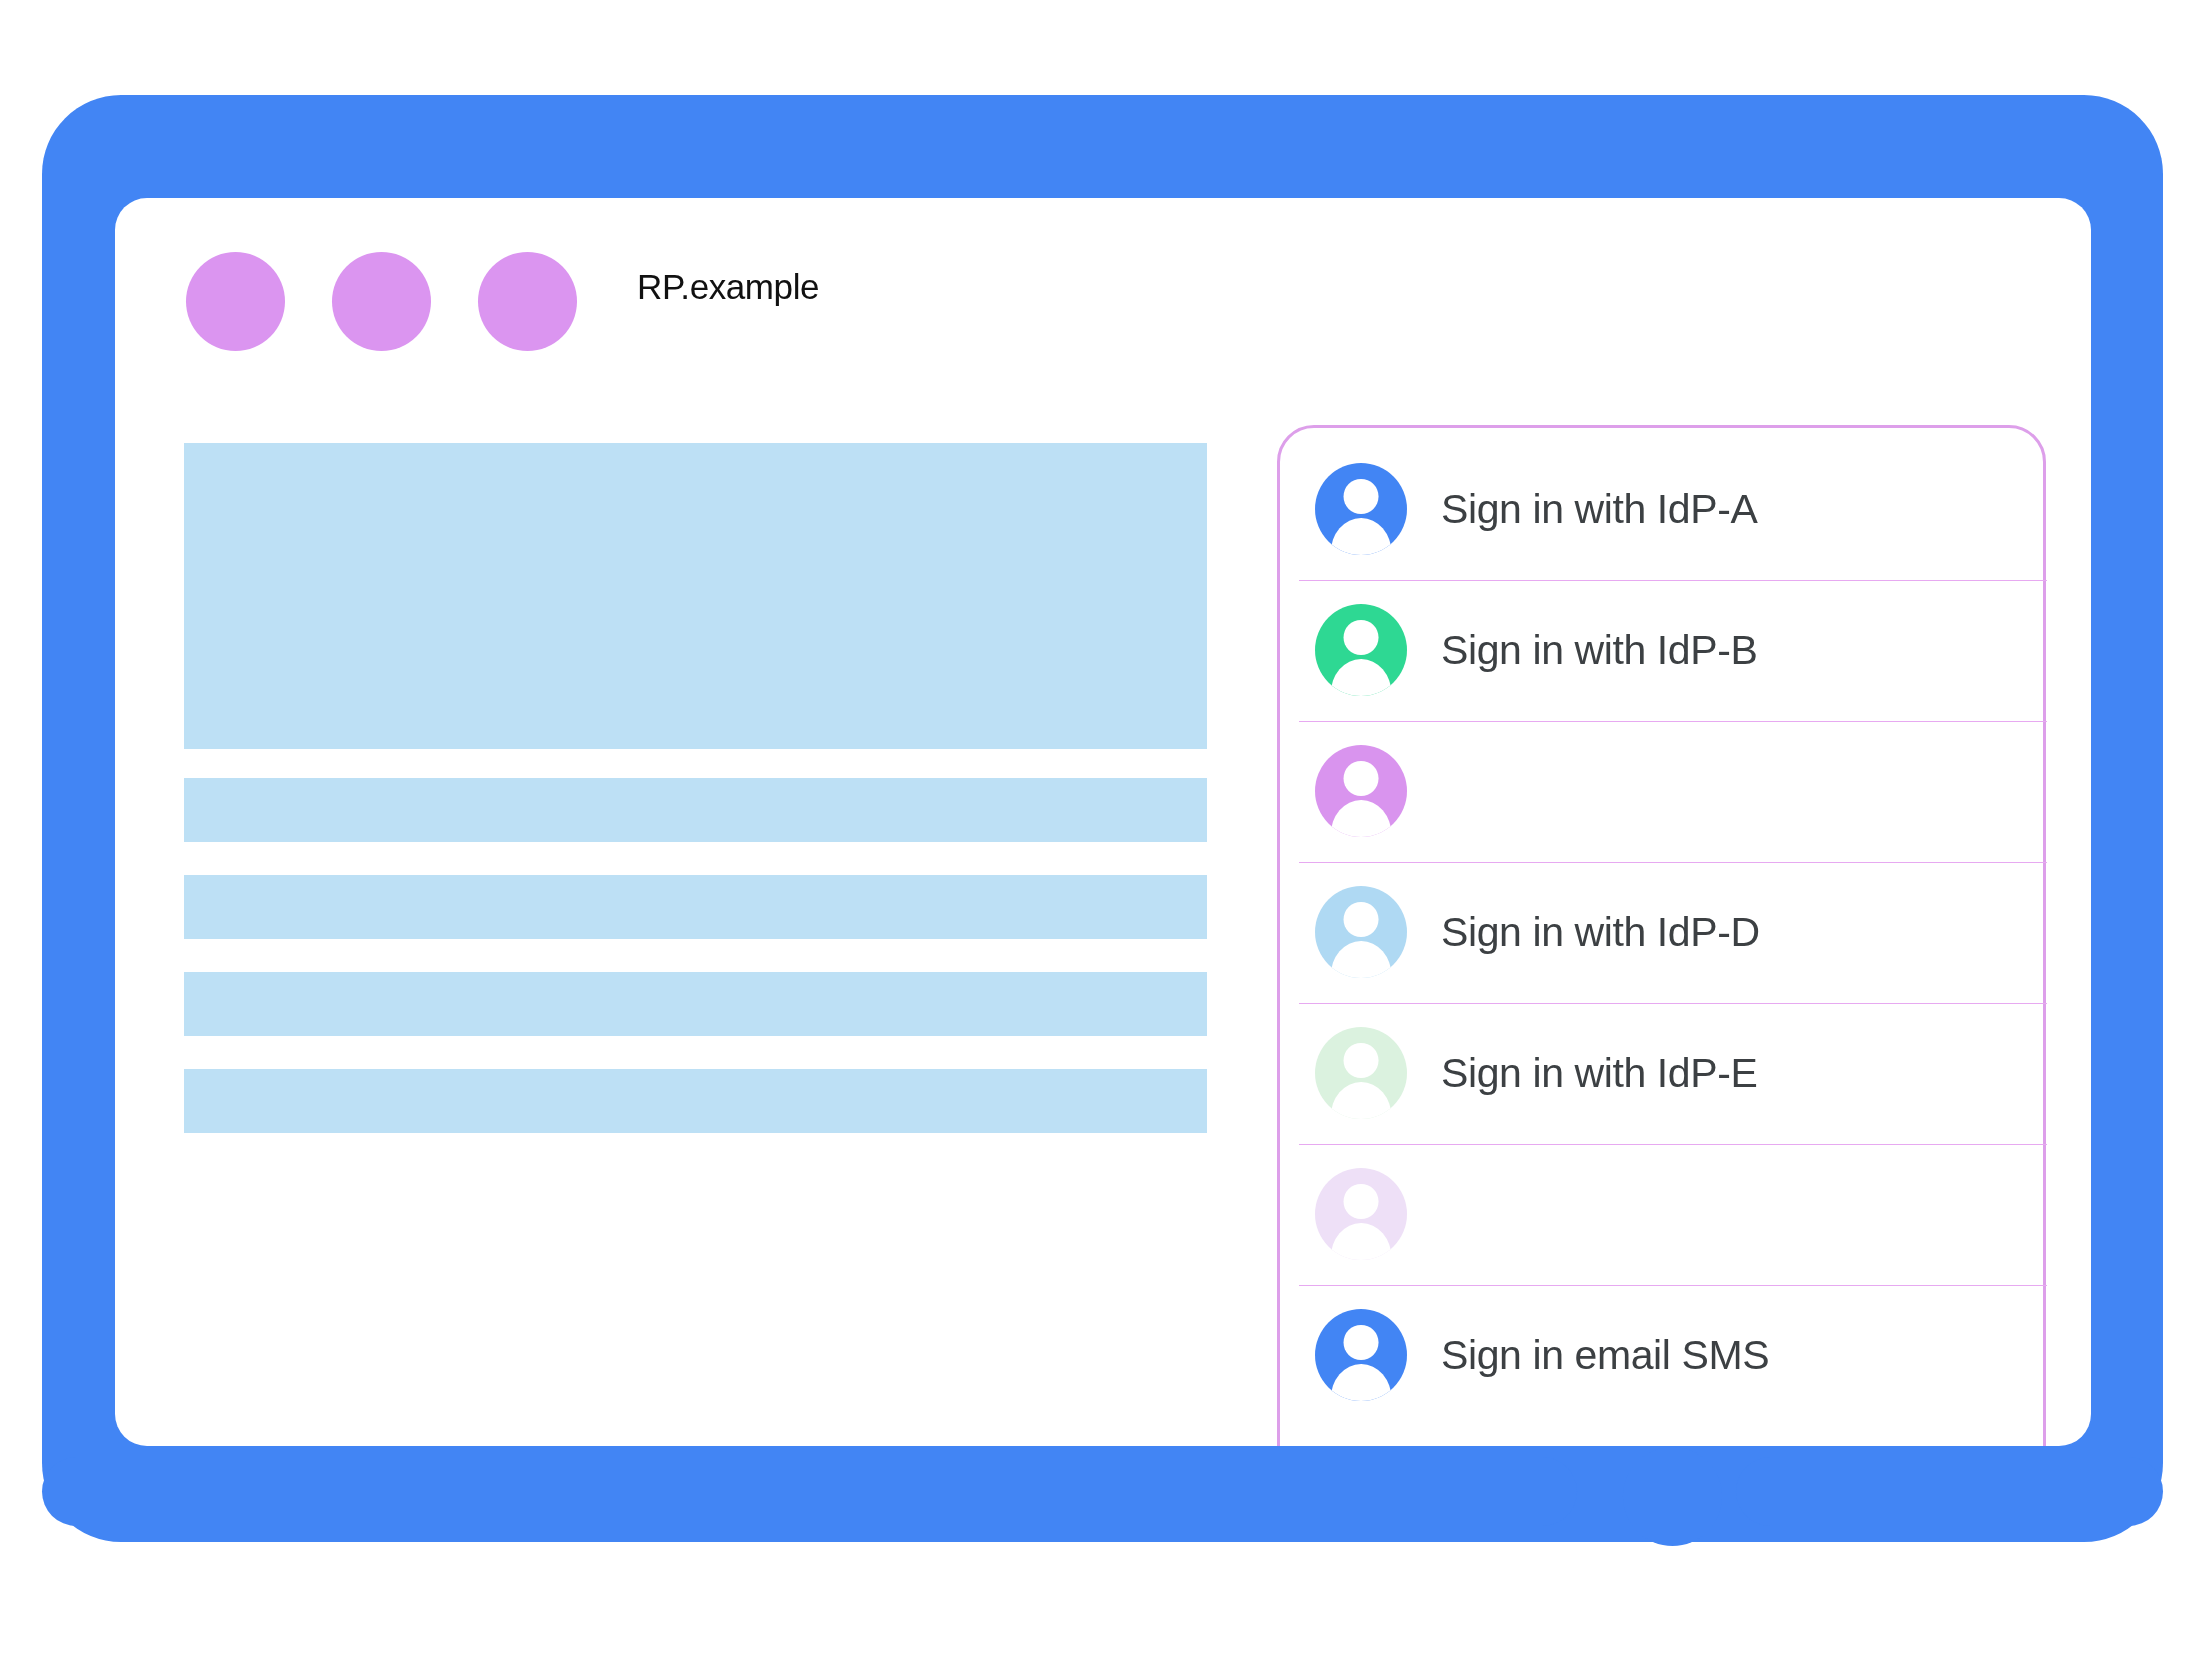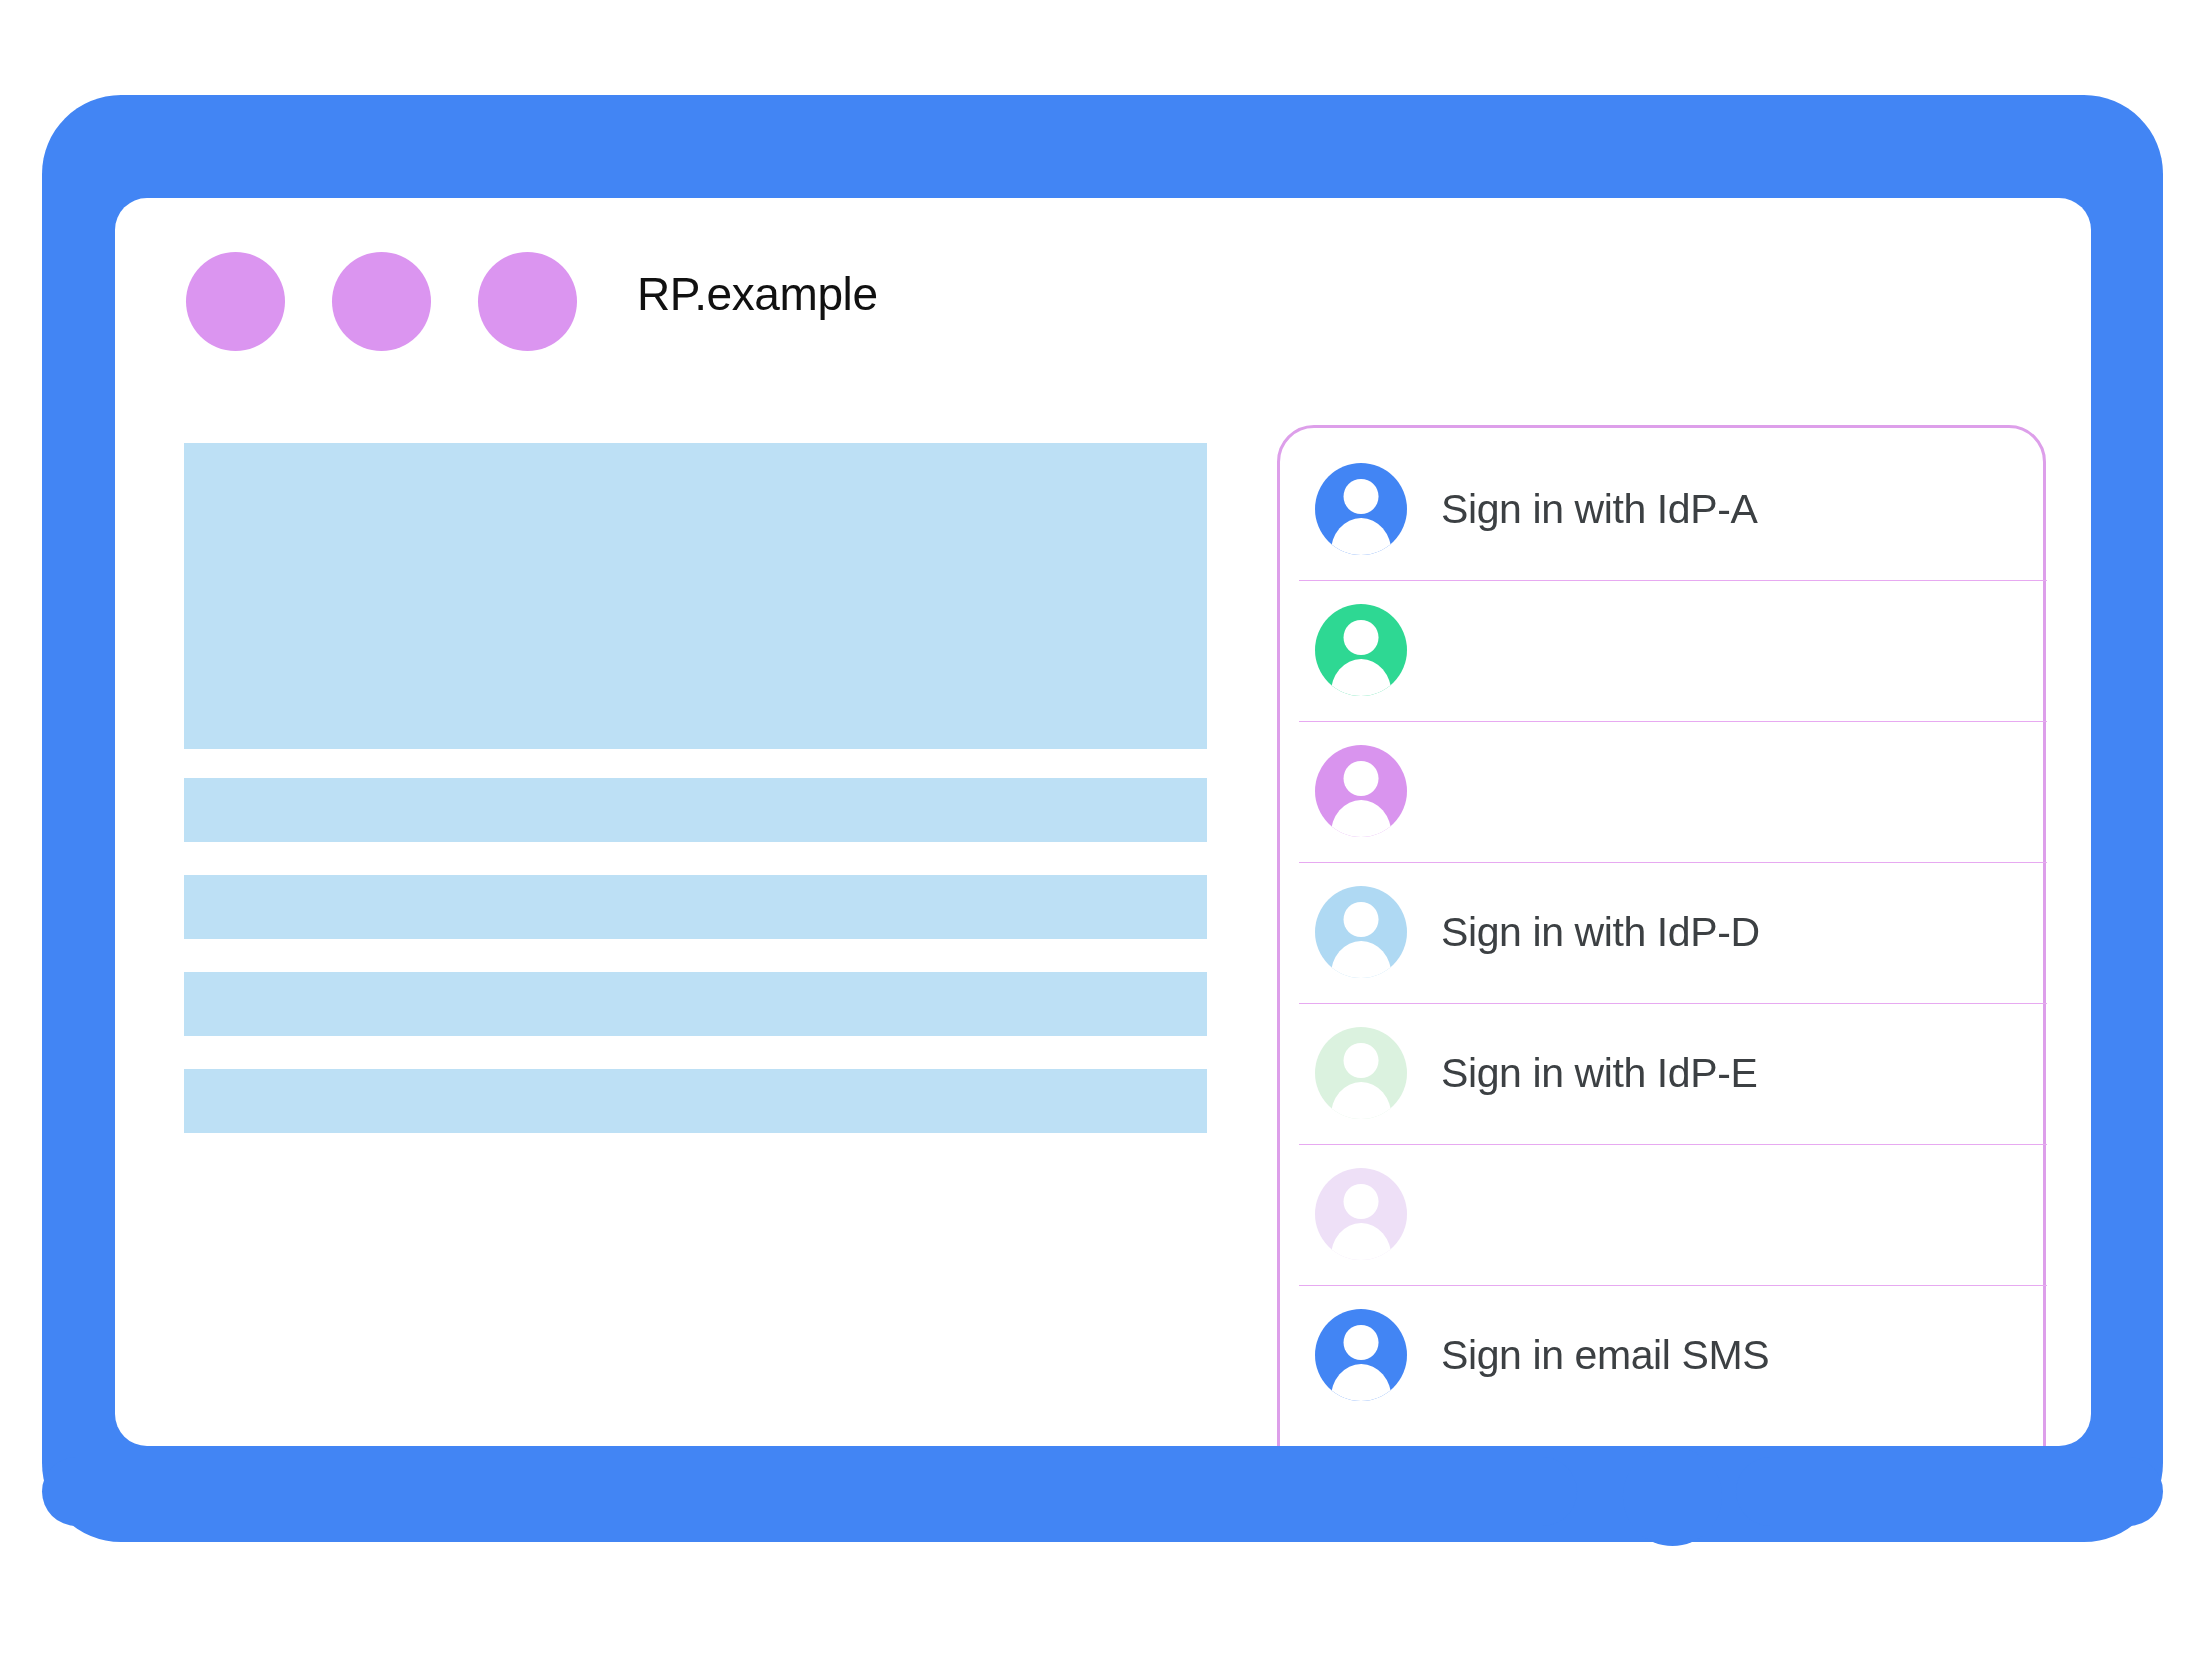--- a/index.html
+++ b/index.html
@@ -78,21 +78,21 @@
     background: #DB95F0;
   }
   #dot-1 { left: 71px; }
   #dot-2 { left: 217px; }
   #dot-3 { left: 363px; }
 
   #page-title {
     position: absolute;
     left: 522px;
     top: 69px;
-    font-size: 46px;
+    font-size: 35px;
     color: #111111;
     font-weight: 400;
     letter-spacing: -0.4px;
     white-space: nowrap;
   }
 
   
   #content-placeholders {
     position: absolute;
     left: 69px;
@@ -213,20 +213,21 @@
             <div class="head"></div>
             <div class="body"></div>
           </div>
           <div class="account-label">Sign in with IdP-A</div>
         </div>
         <div class="account-row">
           <div class="avatar" style="background: rgb(46, 216, 147);">
             <div class="head"></div>
             <div class="body"></div>
           </div>
+          <div class="account-label">Sign in with IdP-B</div>
         </div>
         <div class="account-row">
           <div class="avatar" style="background: rgb(217, 148, 238);">
             <div class="head"></div>
             <div class="body"></div>
           </div>
         </div>
         <div class="account-row">
           <div class="avatar" style="background: rgb(175, 217, 243);">
             <div class="head"></div>

